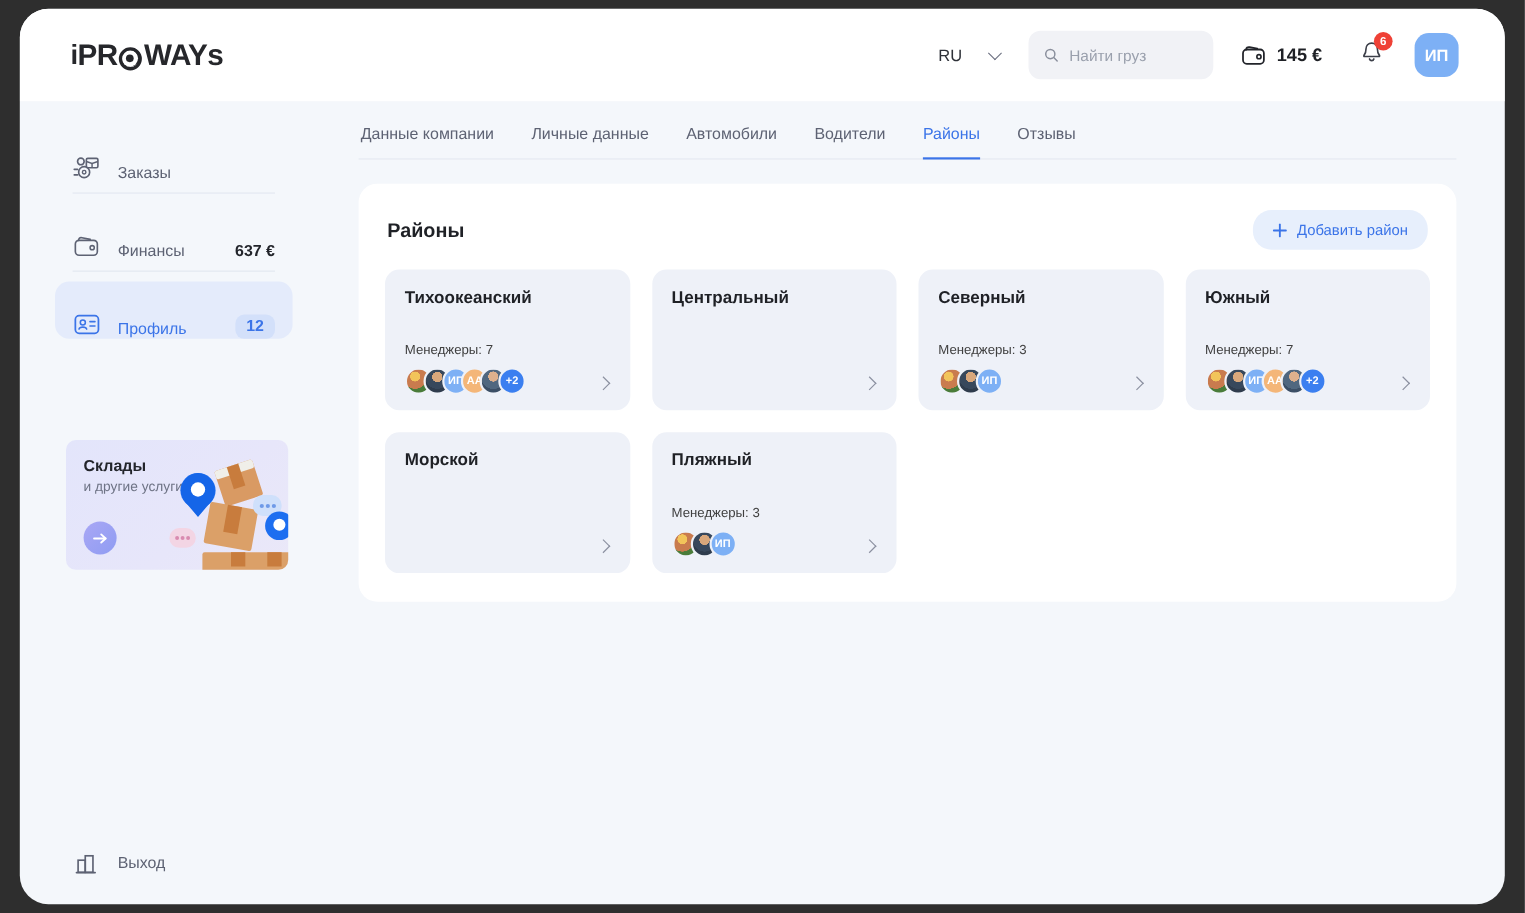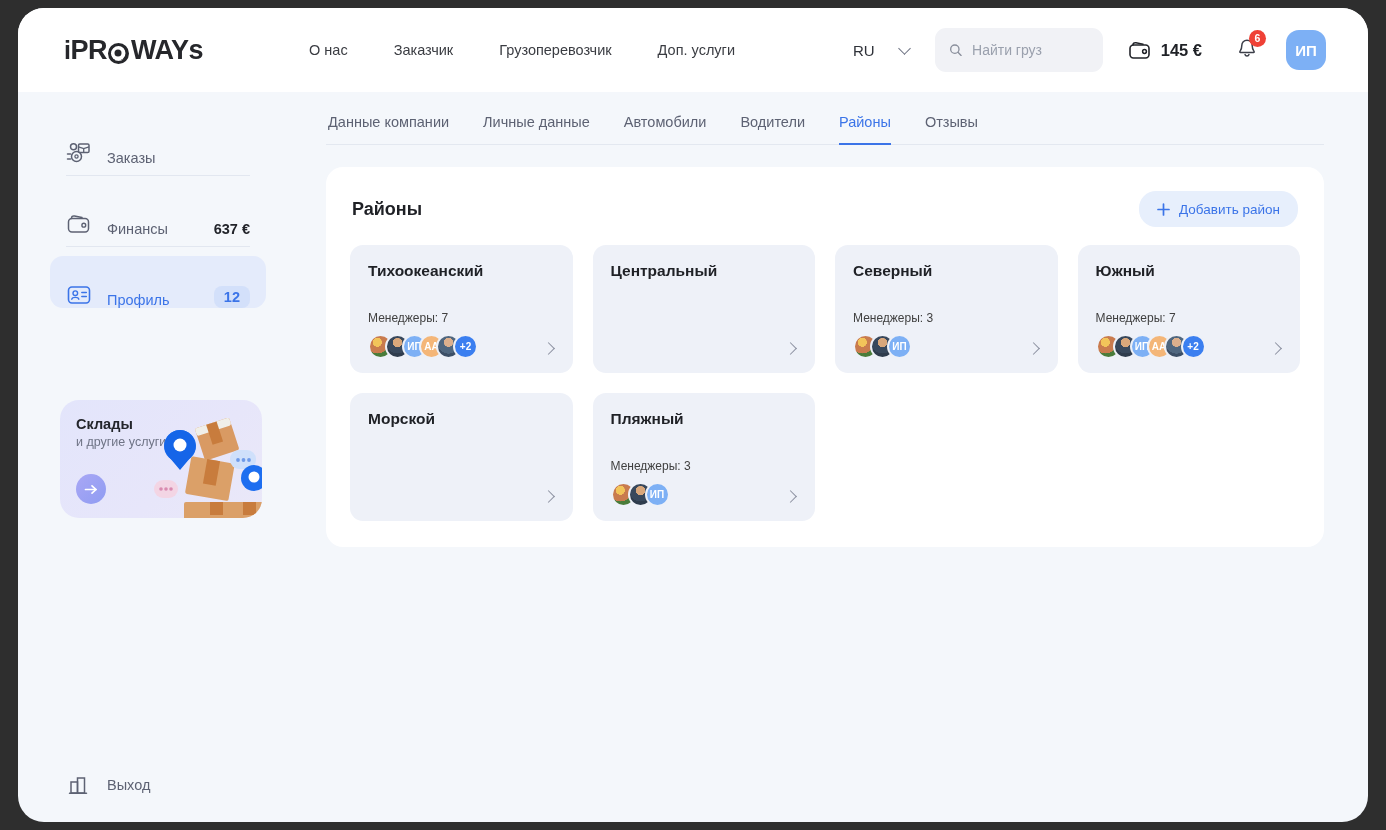--- a/index.html
+++ b/index.html
@@ -126,21 +126,21 @@
   .coin {
     width: 13px; height: 13px; border: 1.6px solid #22242a; border-radius: 50%;
     position: relative; display: inline-block;
   }
   .coin::before {
     content:""; position:absolute; left:50%; top:50%; width:4px; height:4px;
     background:#22242a; border-radius:50%; transform:translate(-50%,-50%);
   }
 
   .promo {
-    margin: 92px 0 0 10px; width: 202px; height: 118px; border-radius: 19px;
+    margin: 92px 0 0 10px; width: 202px; height: 118px; border-radius: 9px;
     background: linear-gradient(135deg, #e3e5fb 0%, #e7e6fa 60%, #eae8f8 100%);
     position: relative; overflow: hidden; padding: 16px 0 0 16px; cursor: pointer;
   }
   .promo h4 { font-size: 14.5px; color: #23252b; font-weight: bold; margin-bottom: 3px; }
   .promo p { font-size: 12.5px; color: #6e7385; }
   .promo-arrow {
     position: absolute; left: 16px; bottom: 14px;
     width: 30px; height: 30px; border-radius: 50%;
     background: linear-gradient(135deg,#a9a7f5,#8f9cf2);
     display: flex; align-items: center; justify-content: center;
@@ -216,26 +216,20 @@
 <div class="window">
 
   <div class="header">
     <div class="logo">
       <i class="i">i</i>
         <span>PR</span>
         <span class="wheel"></span>
         <span>WAYs</span>
     </div>
 
-    <nav class="nav">
-      <a href="#">О нас</a>
-      <a href="#">Заказчик</a>
-      <a href="#">Грузоперевозчик</a>
-      <a href="#">Доп. услуги</a>
-    </nav>
 
     <div class="header-right">
       <div class="lang">
         <span>RU</span>
         <span class="chev-d"></span>
       </div>
 
       <div class="search">
         <svg width="16" height="16" viewBox="0 0 16 16">
           <circle cx="7" cy="7" r="5" fill="none" stroke="#8a8f9c" stroke-width="1.6"></circle>

